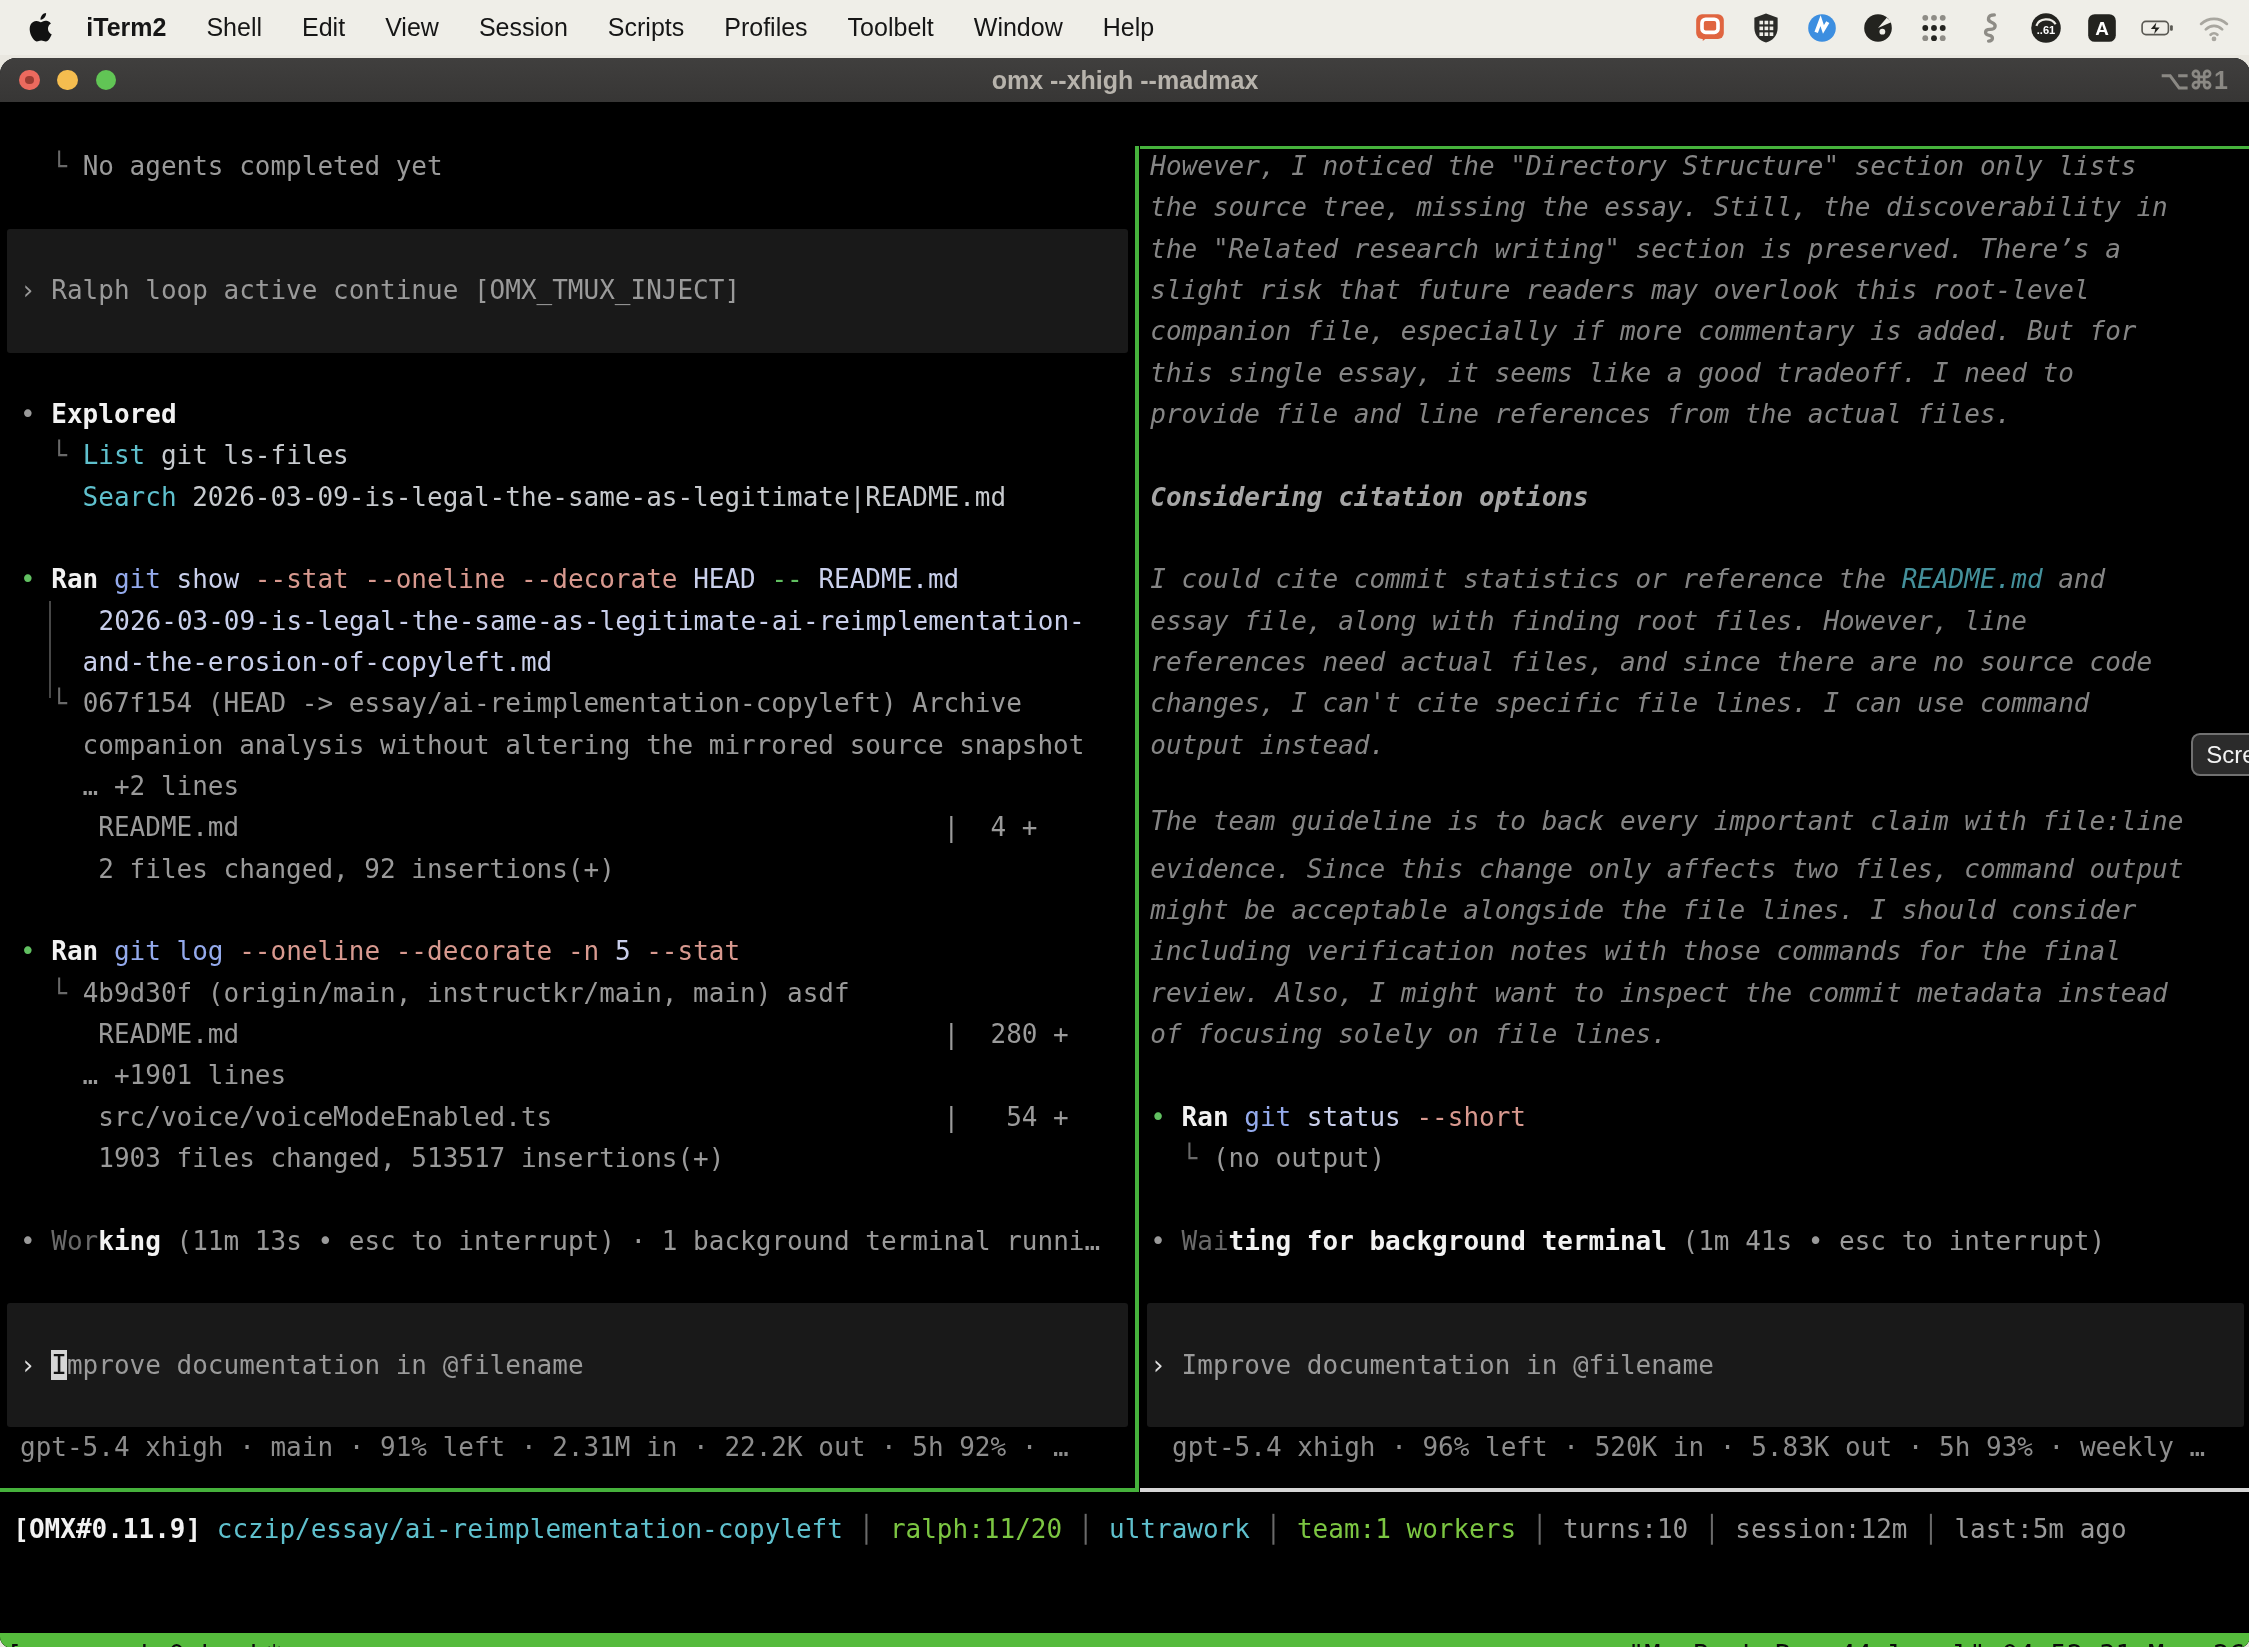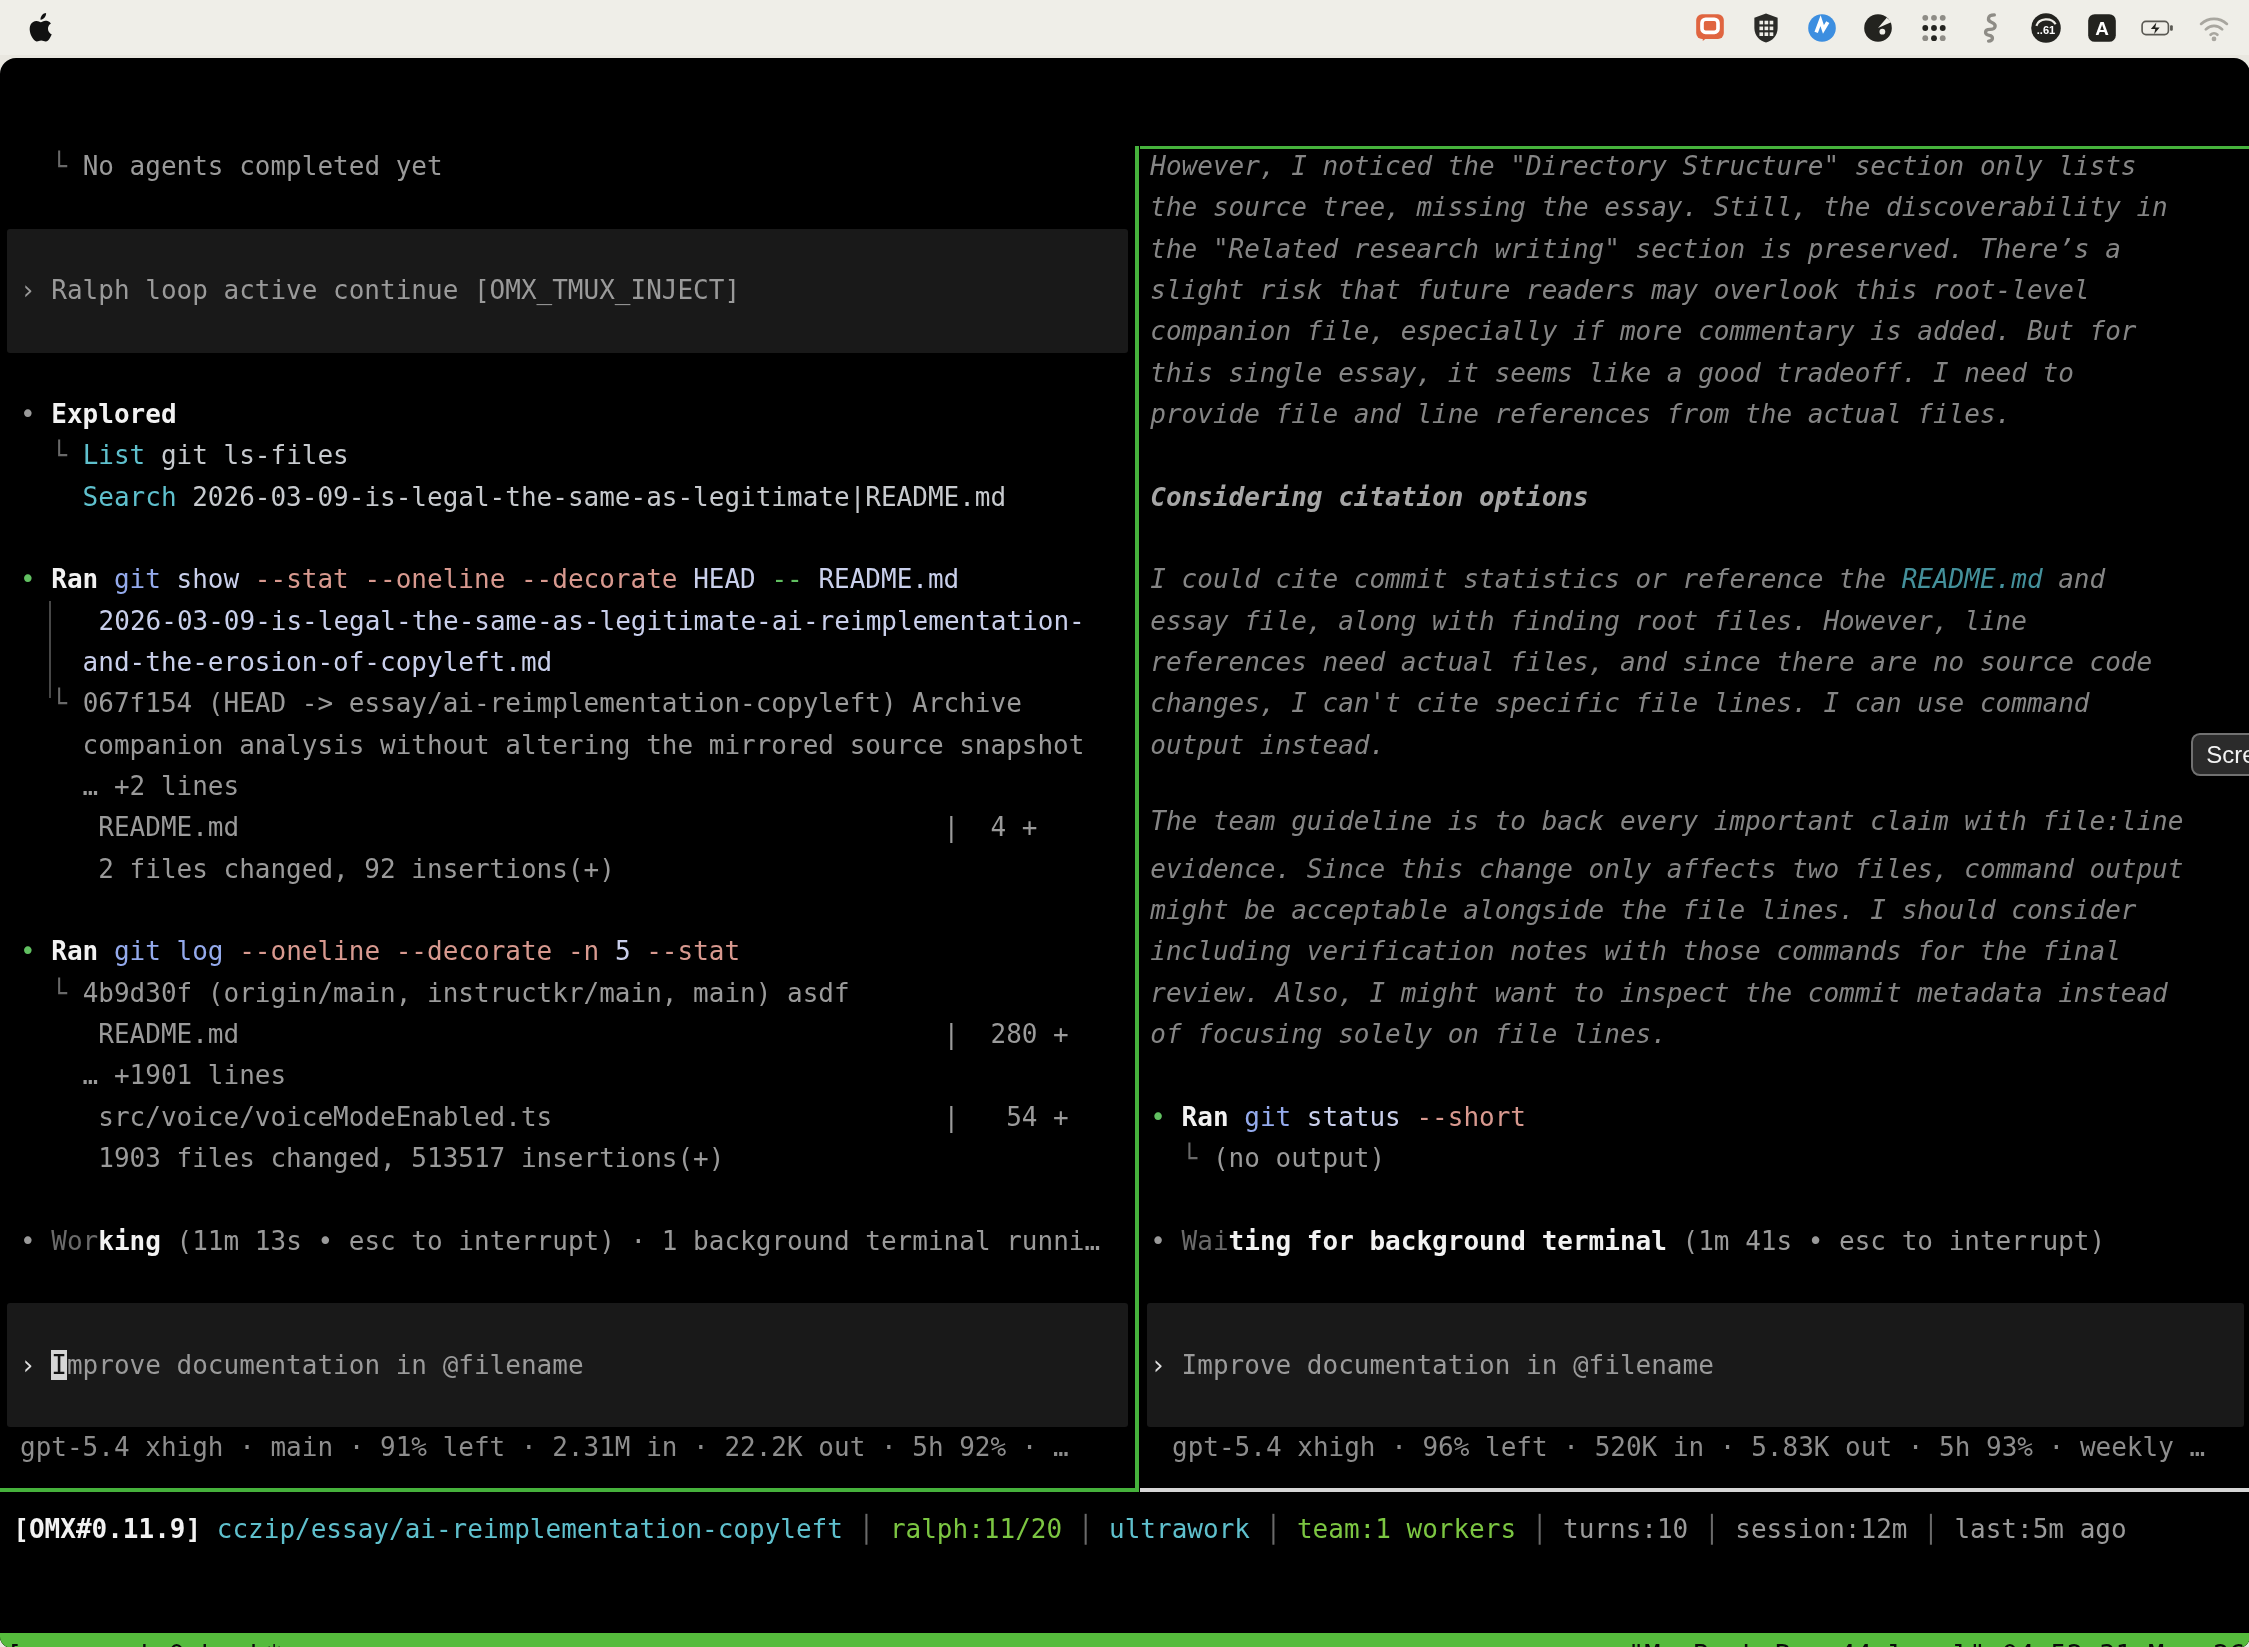--- a/index.html
+++ b/index.html
@@ -81,20 +81,32 @@
 <body>
 
 <div class="screen">
 
   <div class="menubar">
     <span class="apple">
       <svg width="25" height="29.5" viewBox="0 0 17 20">
           <path fill="#111" d="M13.6 10.6c0-2.3 1.9-3.4 2-3.5-1.1-1.6-2.8-1.8-3.4-1.8-1.4-.2-2.8.9-3.5.9-.7 0-1.8-.9-3-.8-1.6 0-3 .9-3.8 2.3-1.6 2.8-.4 7 1.2 9.3.8 1.1 1.7 2.4 2.9 2.3 1.2 0 1.6-.7 3-.7s1.8.7 3 .7c1.3 0 2.1-1.1 2.8-2.2.9-1.3 1.3-2.6 1.3-2.7 0 0-2.5-1-2.5-3.8zM11.3 3.1c.6-.8 1.1-1.9 1-3.1-.9 0-2.1.6-2.8 1.5-.6.7-1.1 1.9-1 3 1.1.1 2.1-.6 2.8-1.4z"></path>
         </svg>
     </span>
+    <span class="menu-items">
+        <span class="menu-item first">iTerm2</span>
+        <span class="menu-item">Shell</span>
+        <span class="menu-item">Edit</span>
+        <span class="menu-item">View</span>
+        <span class="menu-item">Session</span>
+        <span class="menu-item">Scripts</span>
+        <span class="menu-item">Profiles</span>
+        <span class="menu-item">Toolbelt</span>
+        <span class="menu-item">Window</span>
+        <span class="menu-item">Help</span>
+      </span>
     <span class="statusicons">
       <span class="sicon">
         <svg width="32" height="32" viewBox="0 0 44 44">
             <rect x="3" y="3" width="38" height="34" rx="8" fill="#e06540"></rect>
             <rect x="11" y="10" width="22" height="18" rx="5" fill="none" stroke="#fff" stroke-width="5"></rect>
             <path d="M12 32 L12 40 L22 32 Z" fill="#e06540"></path>
           </svg>
       </span>
       <span class="sicon">
         <svg width="32" height="32" viewBox="0 0 44 44">
@@ -172,20 +184,31 @@
               <path d="M13 24 C20 17 30 17 37 24"></path>
               <path d="M20 32 C23 29 27 29 30 32"></path>
             </g>
             <circle cx="25" cy="38" r="3.5" fill="#a8a69f"></circle>
           </svg>
       </span>
     </span>
   </div>
 
   <div class="window">
+    <div class="titlebar">
+      <span class="lights">
+        <span class="light red">
+            <span class="dot"></span>
+          </span>
+        <span class="light yellow"></span>
+        <span class="light green"></span>
+      </span>
+      <span class="wtitle">omx --xhigh --madmax</span>
+      <span class="wshortcut">⌥⌘1</span>
+    </div>
 
     <div class="term">
 
       <div class="pane pane-left">
         <div class="tbox" style="top:83px;"></div>
         <div class="tbox" style="top:1157px;"></div>
         <div class="treeline" style="left:49px;top:455px;height:97px;"></div>
         <div class="rows">
             <div class="row" style="top: 0px;"><span class="sg-dg">  └ </span><span class="sg-g">No agents completed yet</span></div>
             <div class="row" style="top: 124px;"><span class="sg-g">› Ralph loop active continue [OMX_TMUX_INJECT]</span></div>

